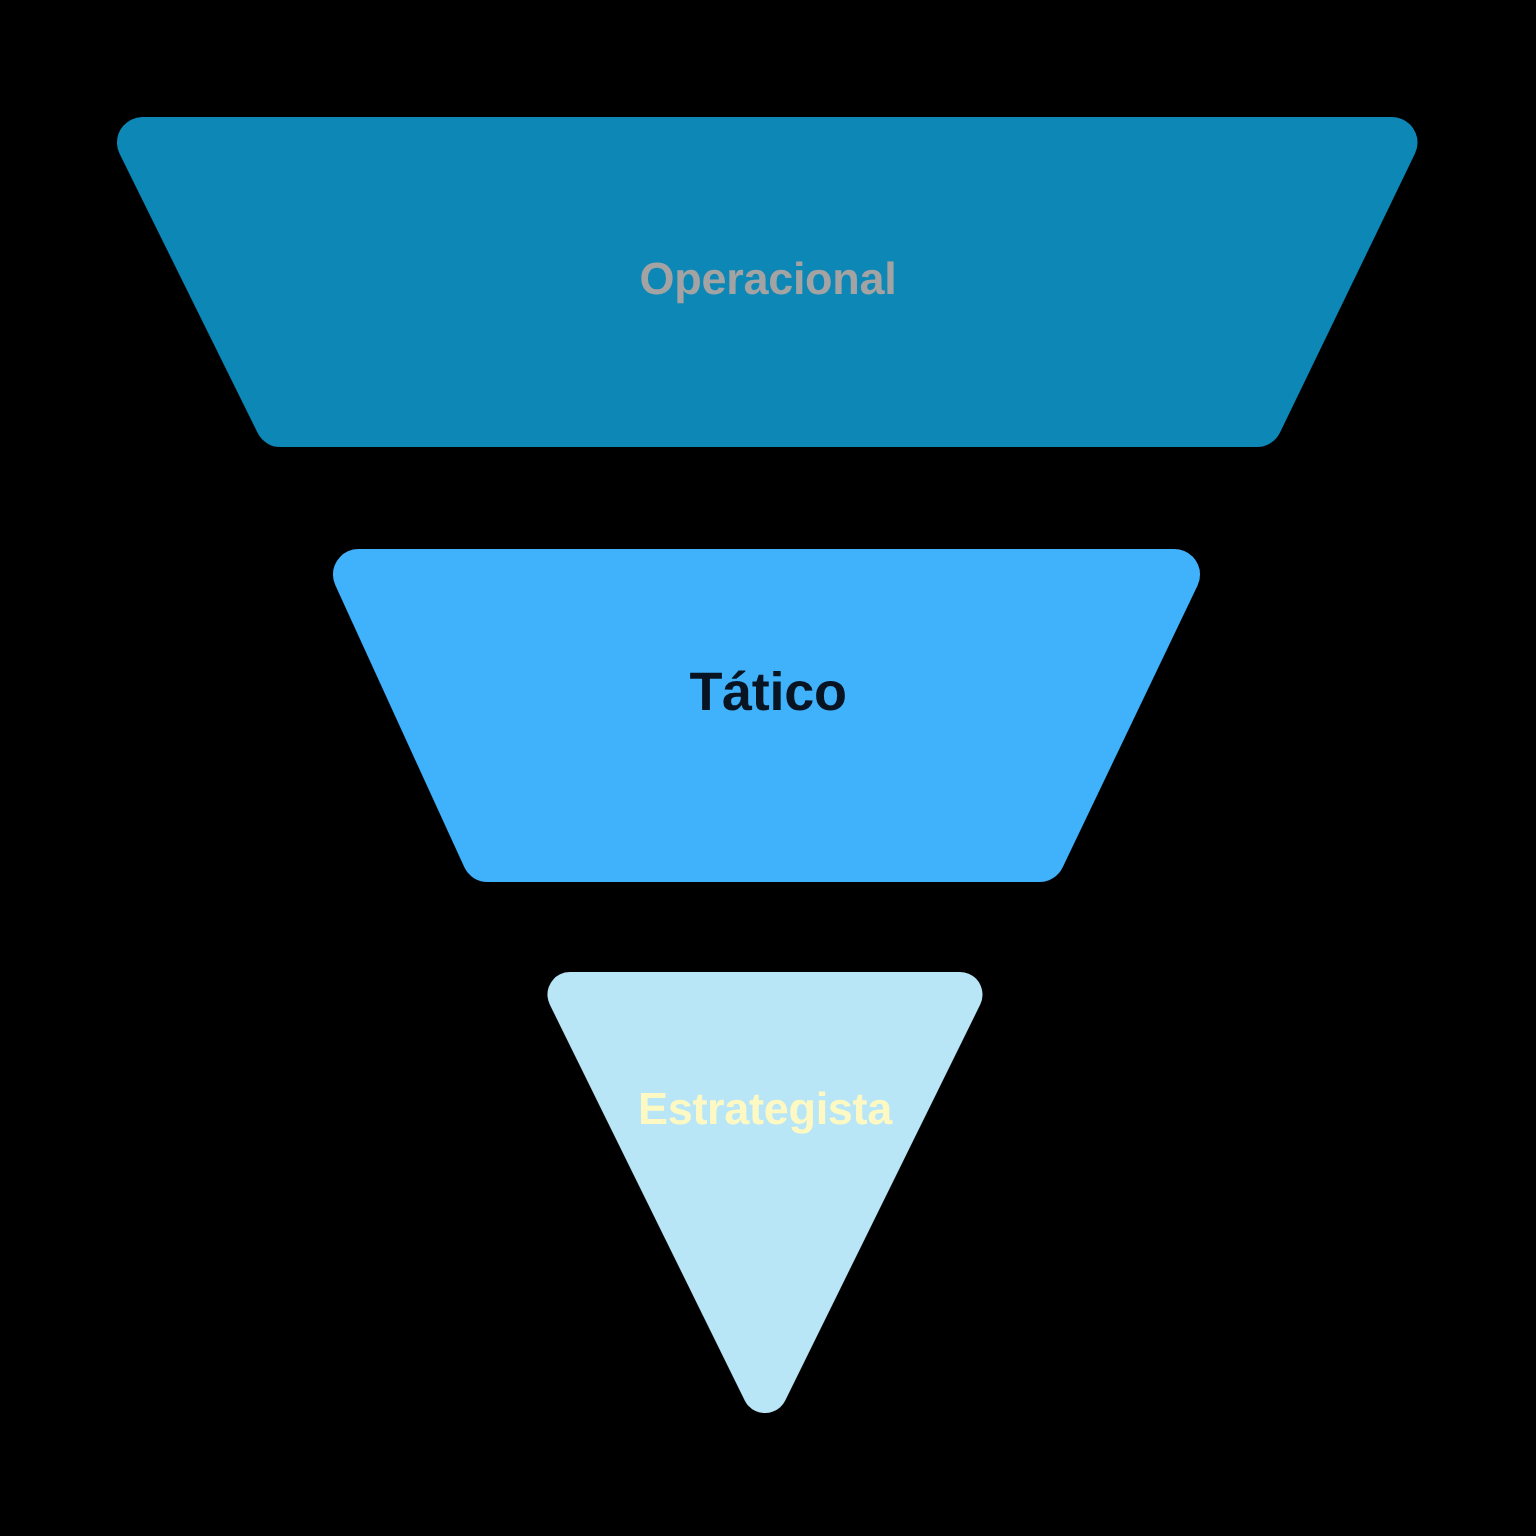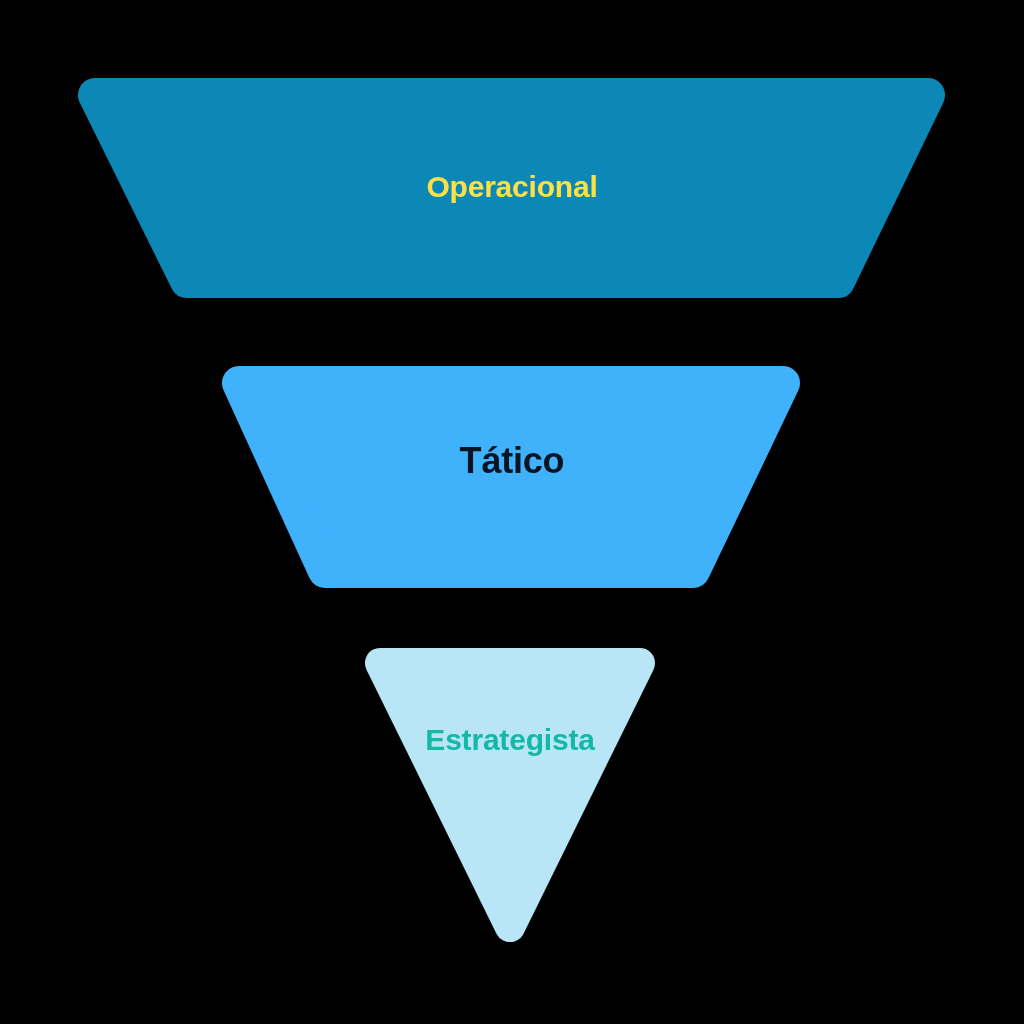--- a/index.html
+++ b/index.html
@@ -80,19 +80,19 @@
       </filter>
     </defs>
 
     <path id="shape-operacional" filter="url(#softShadow)" stroke-linejoin="round" stroke-width="34" stroke="#0b87b5" d="M 95 95 L 928 95 L 838 281 L 187 281 Z" fill="#0b87b5"></path>
 
     <path id="shape-tatico" filter="url(#softShadow)" stroke-linejoin="round" stroke-width="34" stroke="#41b2fc" d="M 239 383 L 783 383 L 693 571 L 325 571 Z" fill="#41b2fc"></path>
 
     <path id="shape-estrategista" filter="url(#softShadow)" stroke-linejoin="round" stroke-width="30" stroke="#b8e6f7" d="M 380 663 L 640 663 L 510 927 Z" fill="#b8e6f7"></path>
   </svg>
 
-  <div class="funnel-label" id="label-operacional" style="color: #fde047;">Operacional</div>
+  <div class="funnel-label" id="label-operacional" style="color: #a3a3a3;">Operacional</div>
 
   <div class="funnel-label" id="label-tatico" style="color: rgb(8, 20, 33);">Tático</div>
 
-  <div class="funnel-label" id="label-estrategista" style="color: #14b8a6;">Estrategista</div>
+  <div class="funnel-label" id="label-estrategista" style="color: #fef9c3;">Estrategista</div>
 
 </div>
 
 </body></html>

